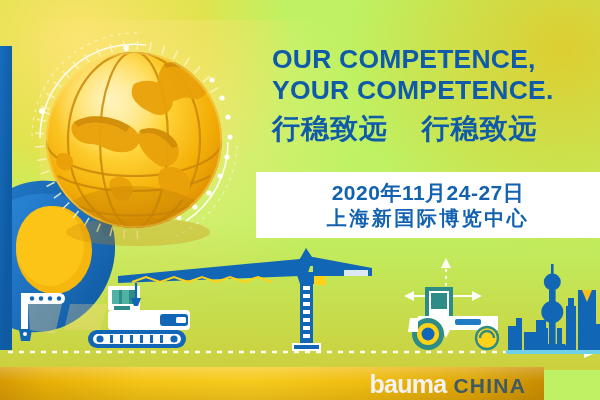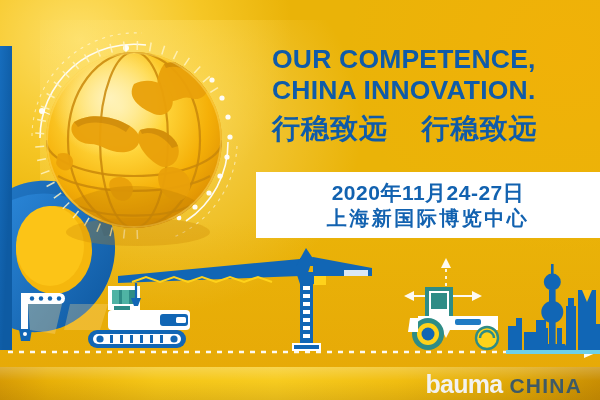--- a/index.html
+++ b/index.html
@@ -1,20 +1,20 @@
 <!DOCTYPE html>
 <html><head>
 <meta charset="utf-8">
 <title>bauma CHINA 2020</title>
 <style>
   html,body{margin:0;padding:0;background:#111;}
   *{box-sizing:border-box;}
   .stage{
     position:relative;width:600px;height:400px;overflow:hidden;
-    background:#eab308;
+    background:#bef264;
     font-family:"Liberation Sans","DejaVu Sans",sans-serif;
   }
   
   .glow-tl{
     position:absolute;left:-130px;top:-150px;width:420px;height:380px;
     background:radial-gradient(ellipse at 50% 50%, rgba(255,226,110,.95) 0%, rgba(255,214,60,.55) 42%, rgba(251,190,20,0) 72%);
     pointer-events:none;
   }
   .glow-mid{
     position:absolute;left:40px;top:20px;width:330px;height:300px;
@@ -66,21 +66,21 @@
   .date-l2{
     font-size:20px;font-weight:bold;color:#1262B0;letter-spacing:2.5px;
     line-height:24px;white-space:nowrap;margin-top:1px;
   }
 
   
   .illo{position:absolute;left:0;top:246px;width:600px;height:122px;}
 
   
   .logobar{
-    position:absolute;left:0;bottom:0;width:600px;height:33px;
+    position:absolute;left:0;bottom:0;width:544px;height:33px;
     background:linear-gradient(to right,
        #D79B05 0%, #E8B008 8%, #F5C617 26%, #F7CB1F 46%,
        #F1BE11 66%, #E0A807 86%, #C98E03 100%);
     overflow:hidden;
   }
   .logobar:after{
     content:"";position:absolute;left:0;top:0;width:600px;height:33px;
     background:linear-gradient(to bottom, rgba(255,255,255,.22) 0%, rgba(255,255,255,0) 42%, rgba(120,80,0,.16) 100%);
   }
   .logo{
@@ -267,21 +267,21 @@
 
         <circle cx="120" cy="122" r="87" fill="none" stroke="#FFE06A" stroke-width="2" opacity=".45"></circle>
       </g>
 
       <ellipse cx="124" cy="214" rx="72" ry="14" fill="#C98303" opacity=".30"></ellipse>
     </svg>
   </div>
 
   <div class="headline">
     <div class="hl-line">OUR COMPETENCE,</div>
-    <div class="hl-line">CHINA INNOVATION.</div>
+    <div class="hl-line">YOUR COMPETENCE.</div>
     <div class="hl-cn">
       <span>行稳致远</span>
       <span class="gap"></span>
       <span>行稳致远</span>
     </div>
   </div>
 
   <div class="datebox">
     <div class="date-l1">2020年11月24-27日</div>
     <div class="date-l2">上海新国际博览中心</div>

